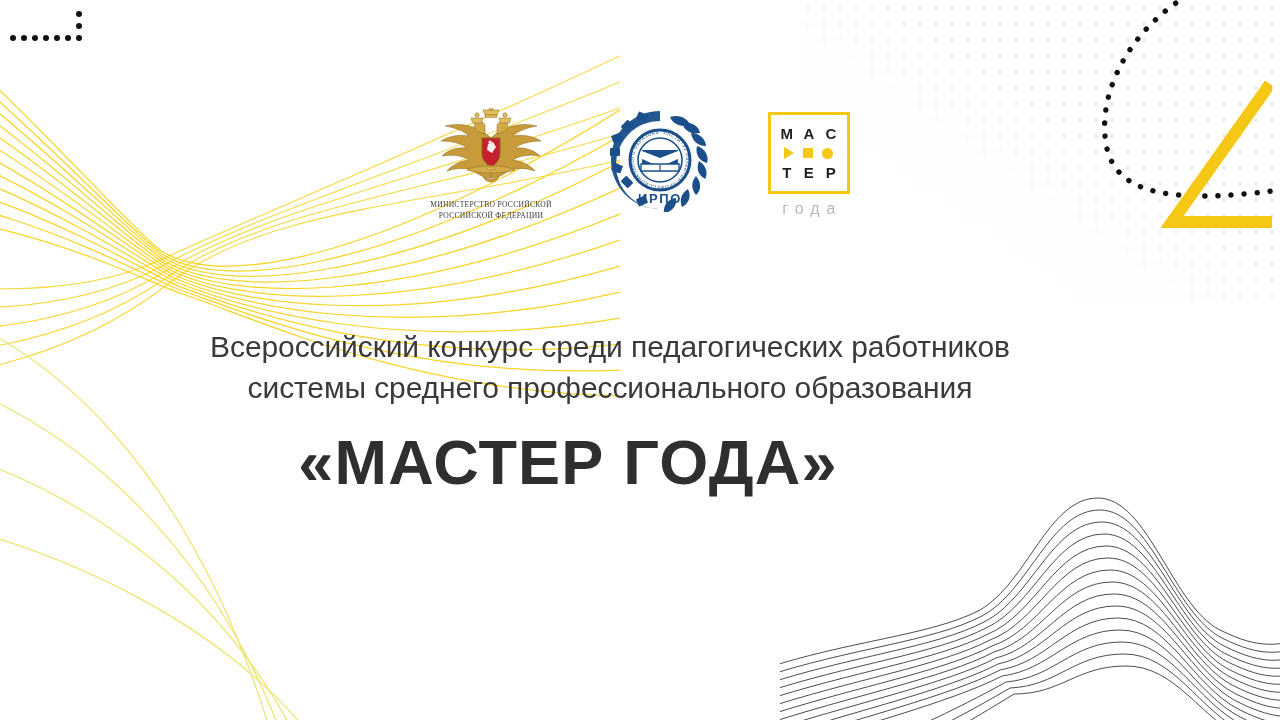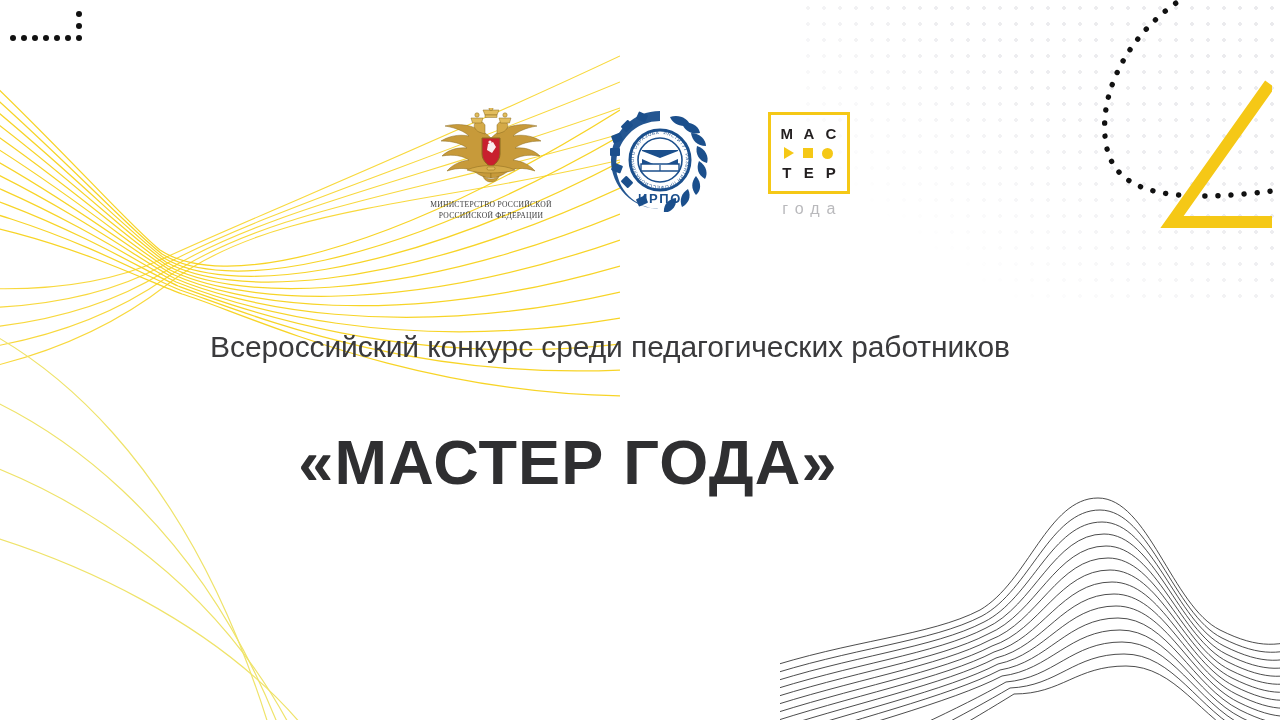--- a/index.html
+++ b/index.html
@@ -361,17 +361,18 @@
           <span class="ch">Р</span>
         </div>
       </div>
       <div class="master-sub">года</div>
     </div>
 
   </div>
 
   <div class="subtitle">
     <span class="line">Всероссийский конкурс среди педагогических работников</span>
+    <span class="line">системы среднего профессионального образования</span>
   </div>
 
   <div class="maintitle">«МАСТЕР ГОДА»</div>
 
 </div>
 
 </body></html>

